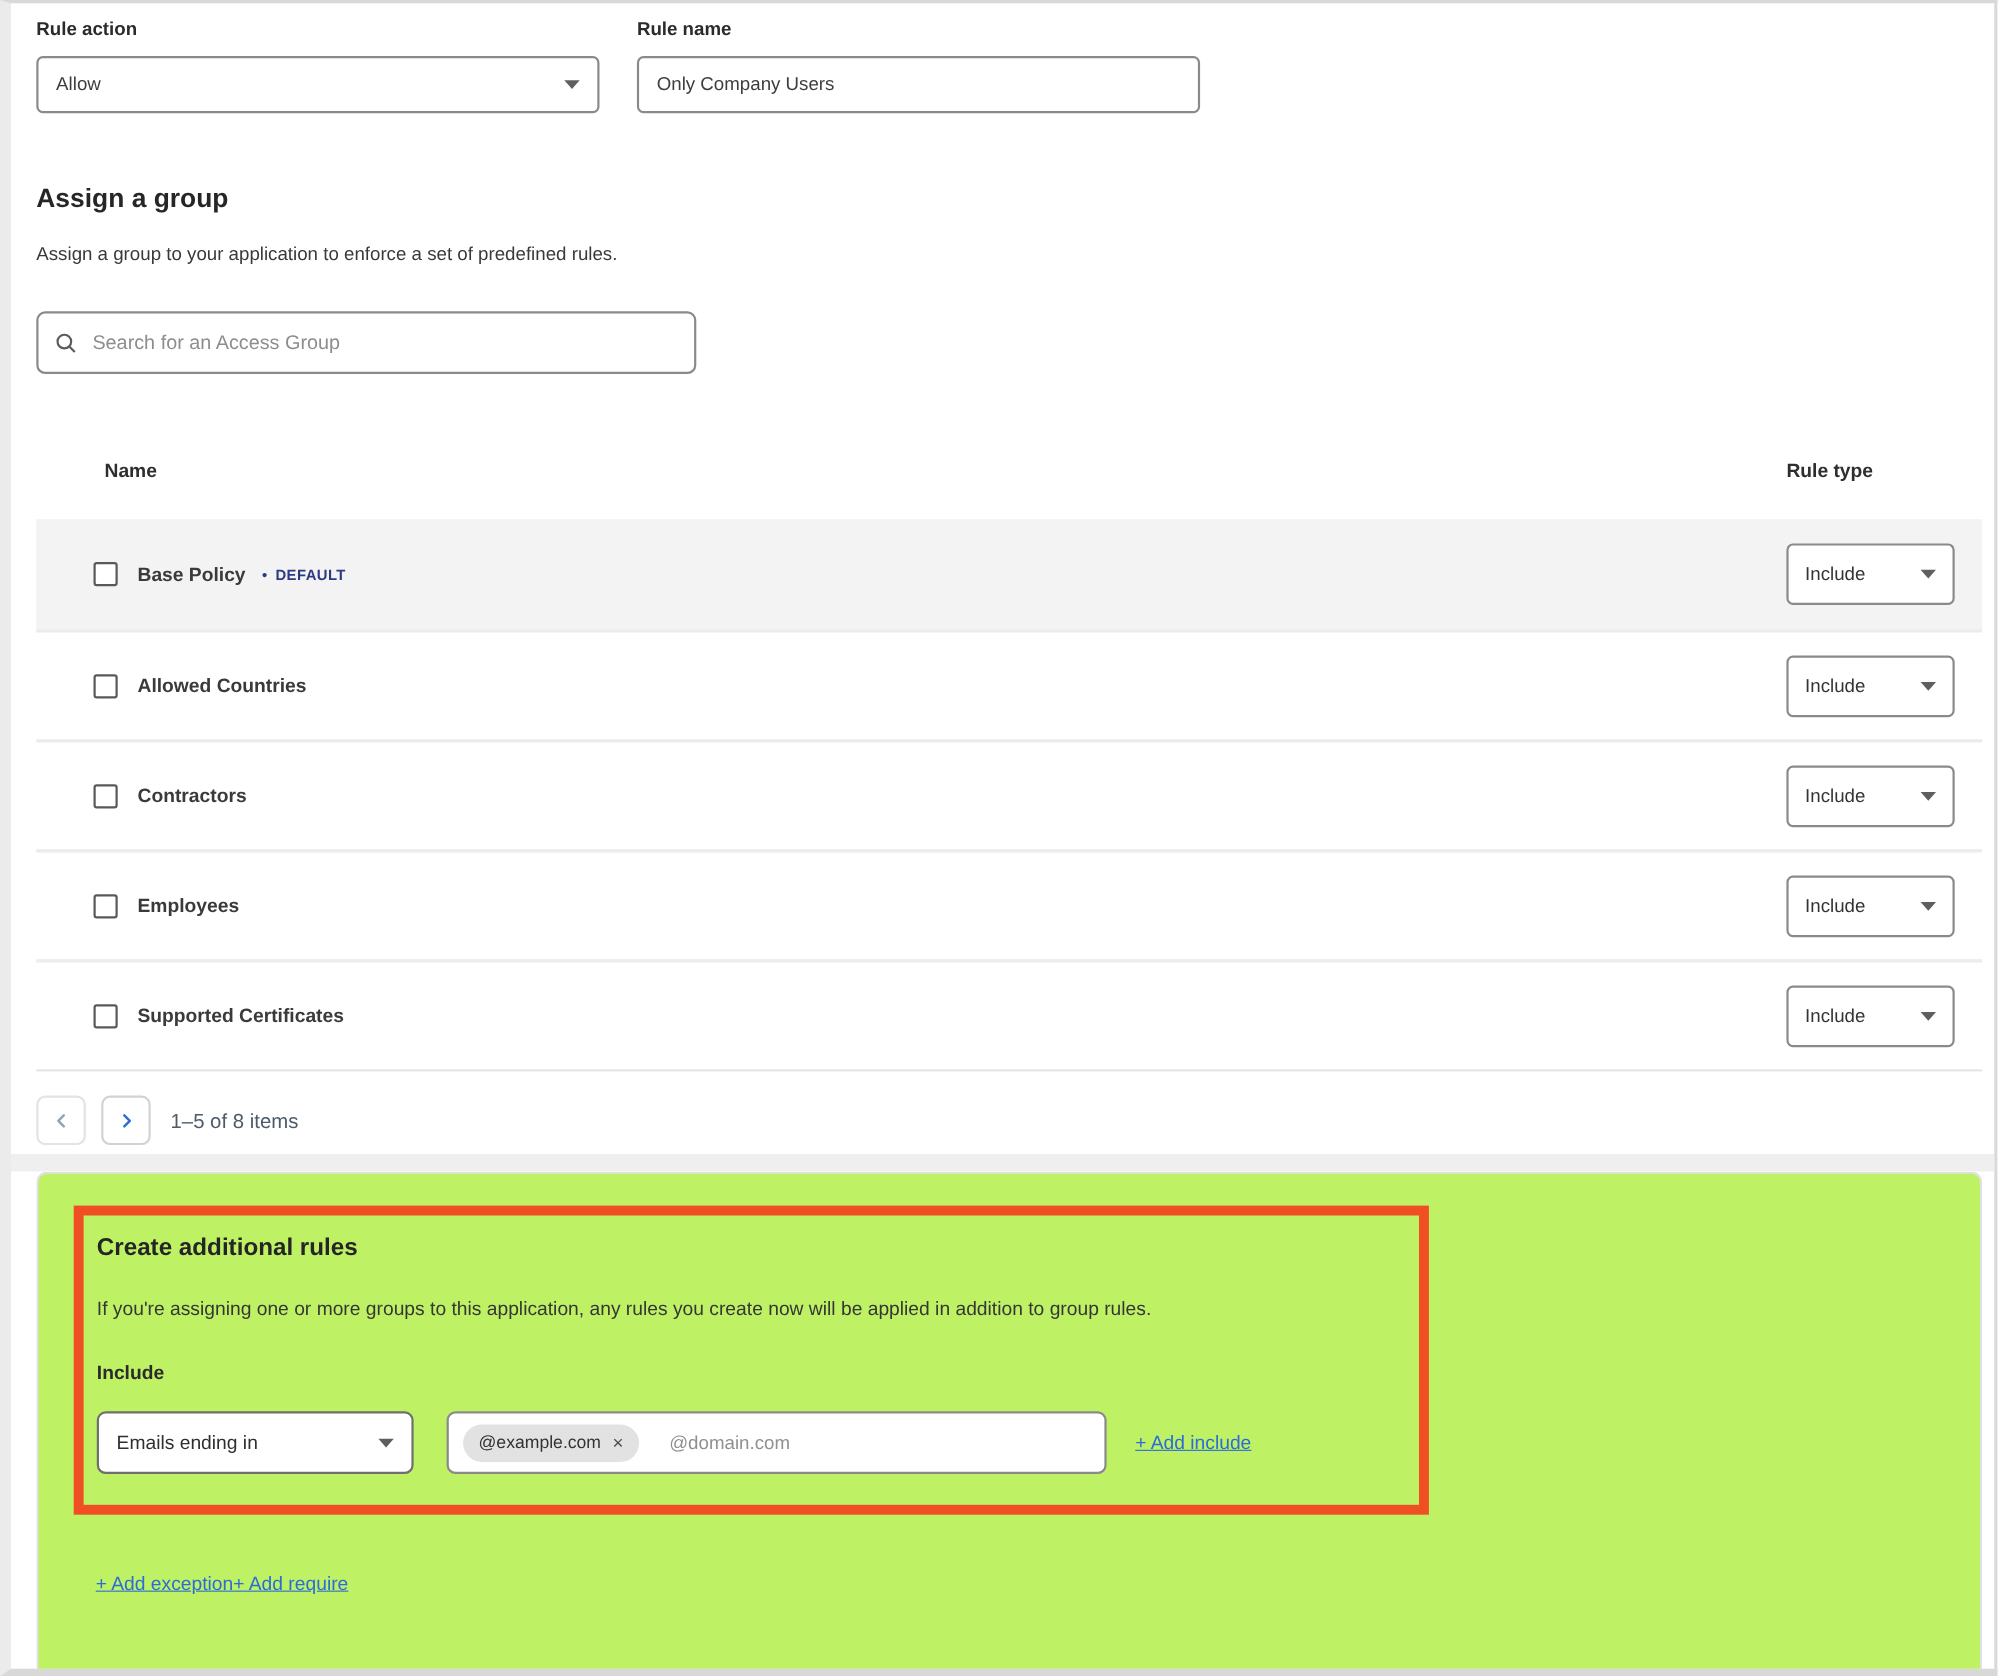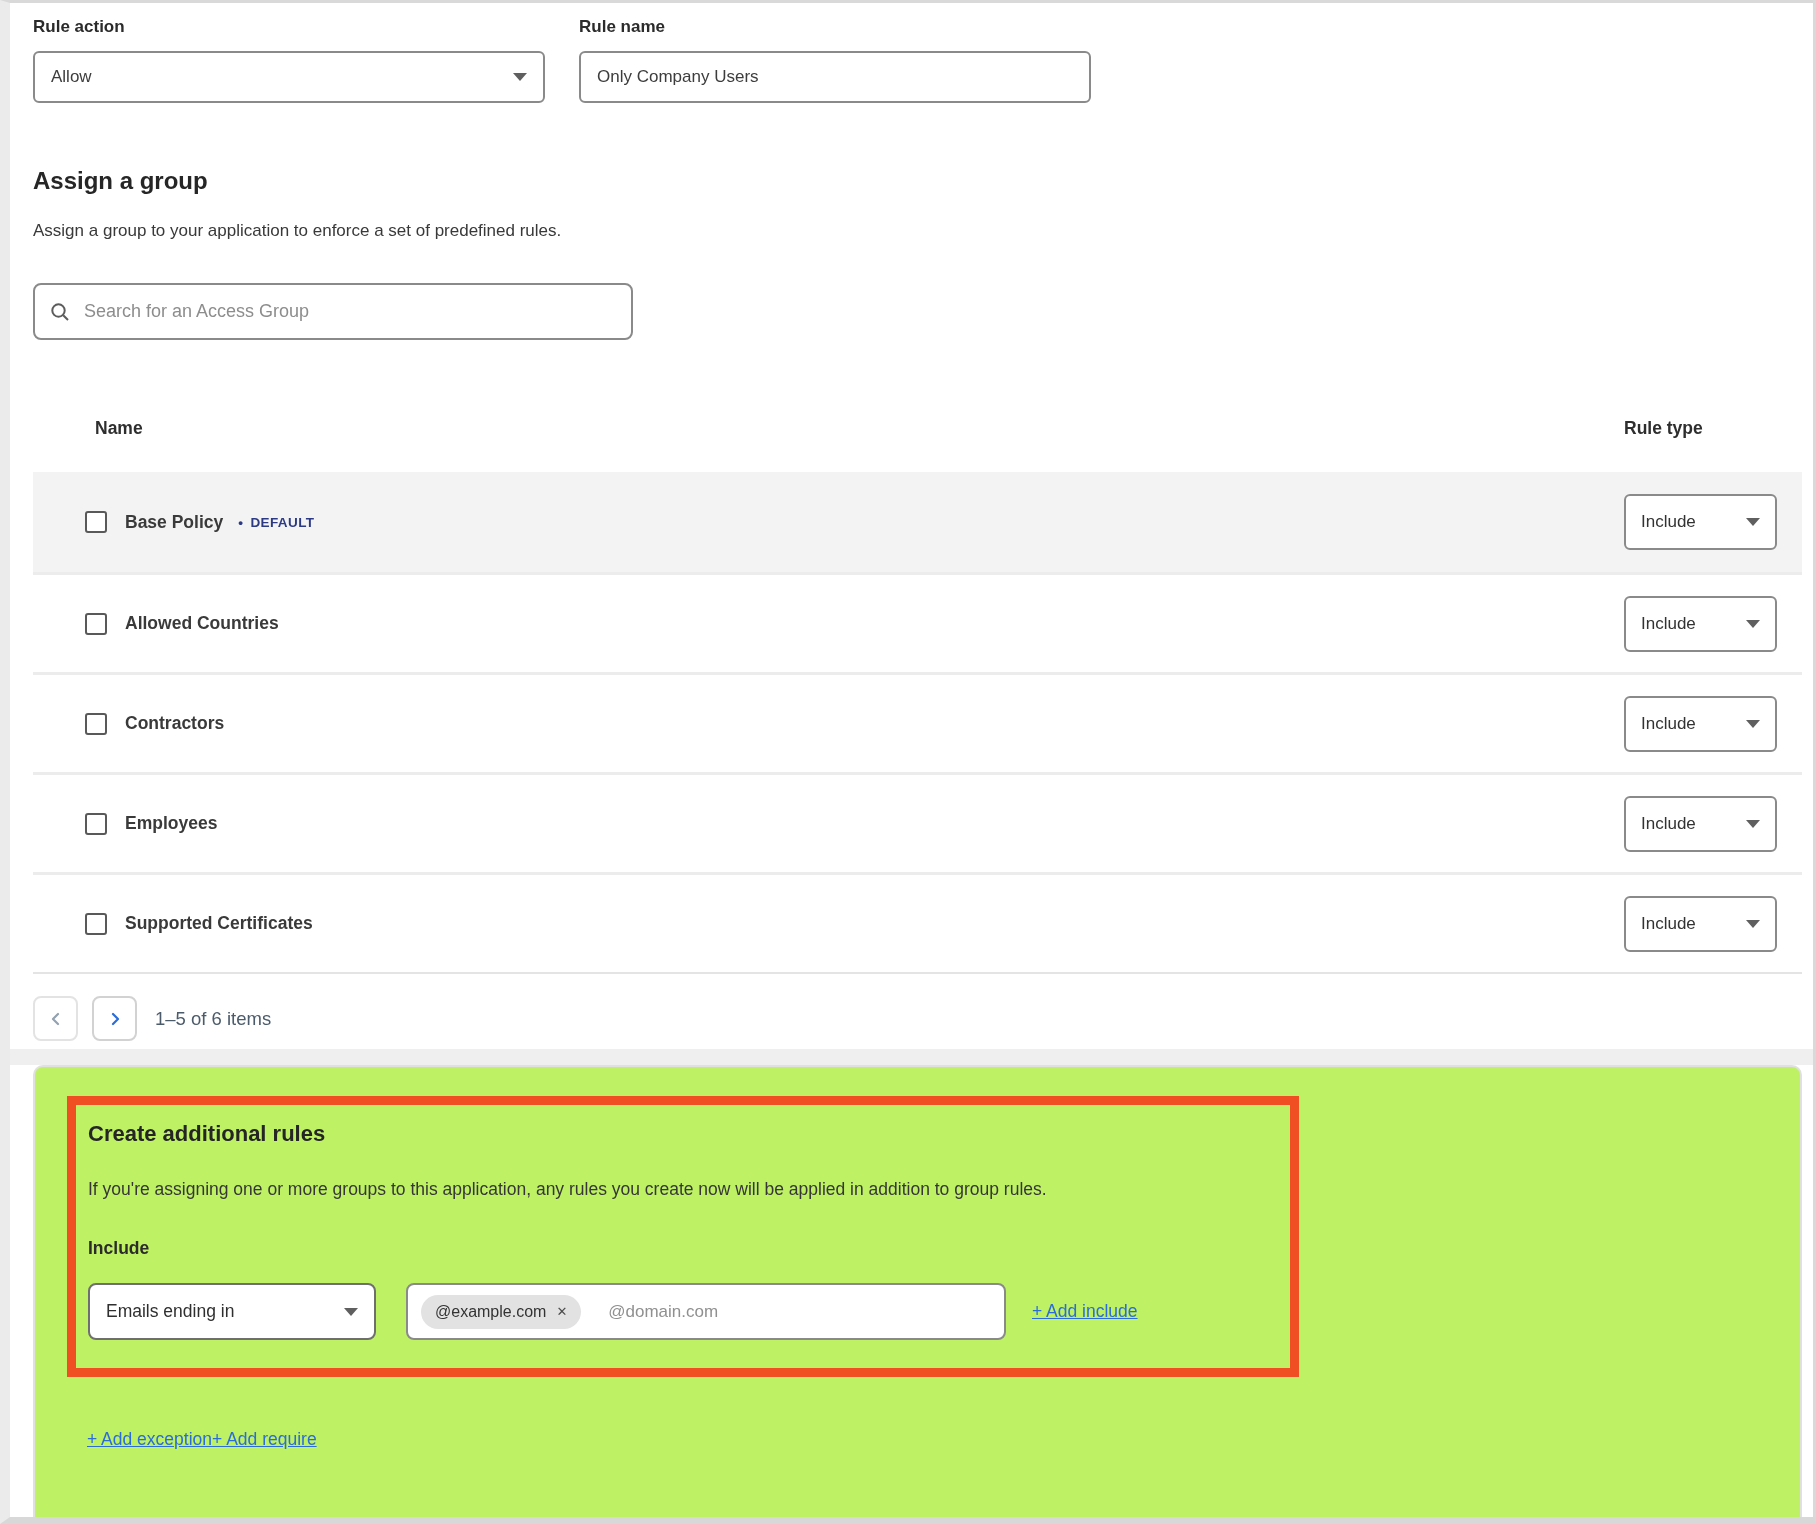--- a/index.html
+++ b/index.html
@@ -196,21 +196,21 @@
       <div class="pbtn prev">
         <svg width="16" height="16" viewBox="0 0 16 16">
           <path d="M10 3 L5 8 L10 13" fill="none" stroke="#93a2b0" stroke-width="2.2" stroke-linecap="round" stroke-linejoin="round"></path>
         </svg>
       </div>
       <div class="pbtn next">
         <svg width="16" height="16" viewBox="0 0 16 16">
           <path d="M6 3 L11 8 L6 13" fill="none" stroke="#2b6cd9" stroke-width="2.2" stroke-linecap="round" stroke-linejoin="round"></path>
         </svg>
       </div>
-      <div class="ptext">1–5 of 6 items</div>
+      <div class="ptext">1–5 of 8 items</div>
     </div>
 
     <div class="band"></div>
 
     <div class="card2">
       <div class="orange-box">
         <div class="ob-heading">Create additional rules</div>
         <div class="ob-desc">If you're assigning one or more groups to this application, any rules you create now will be applied in addition to group rules.</div>
         <div class="ob-include-label">Include</div>
         <div class="ob-controls">

